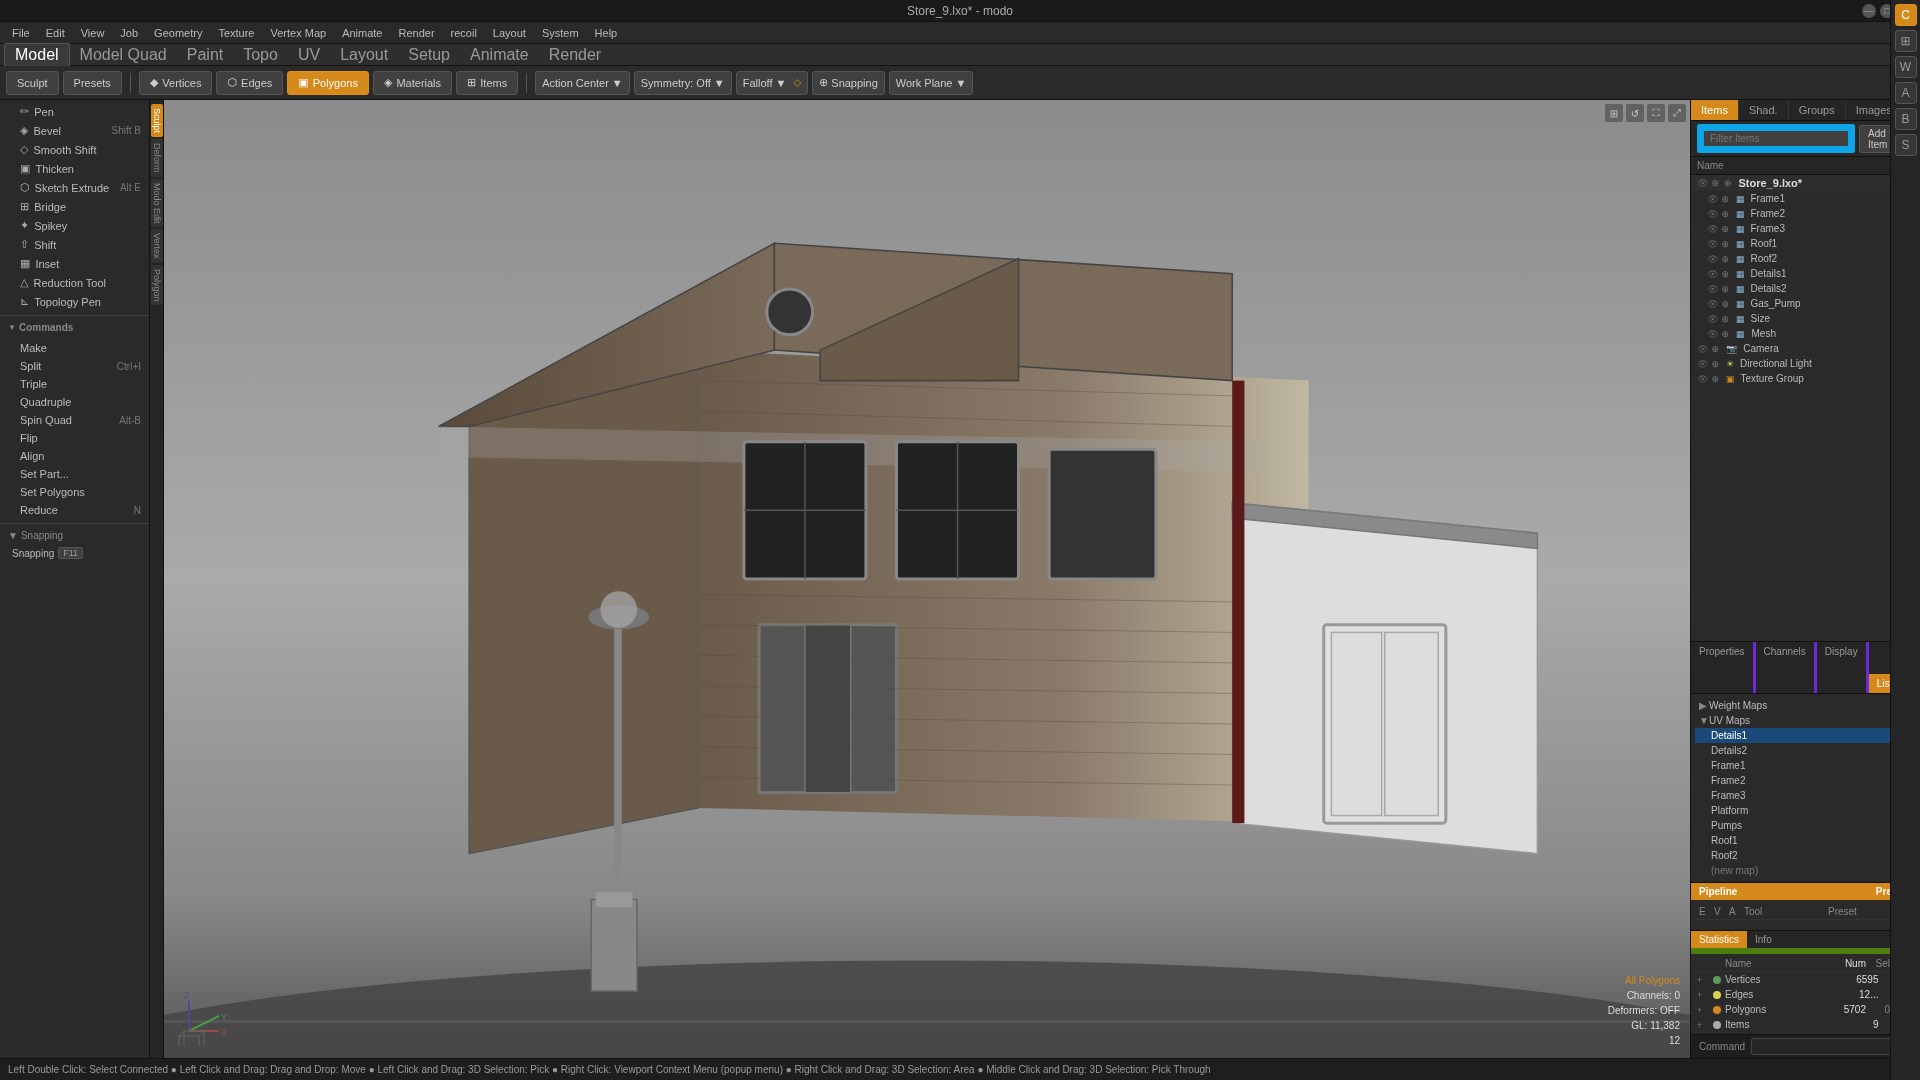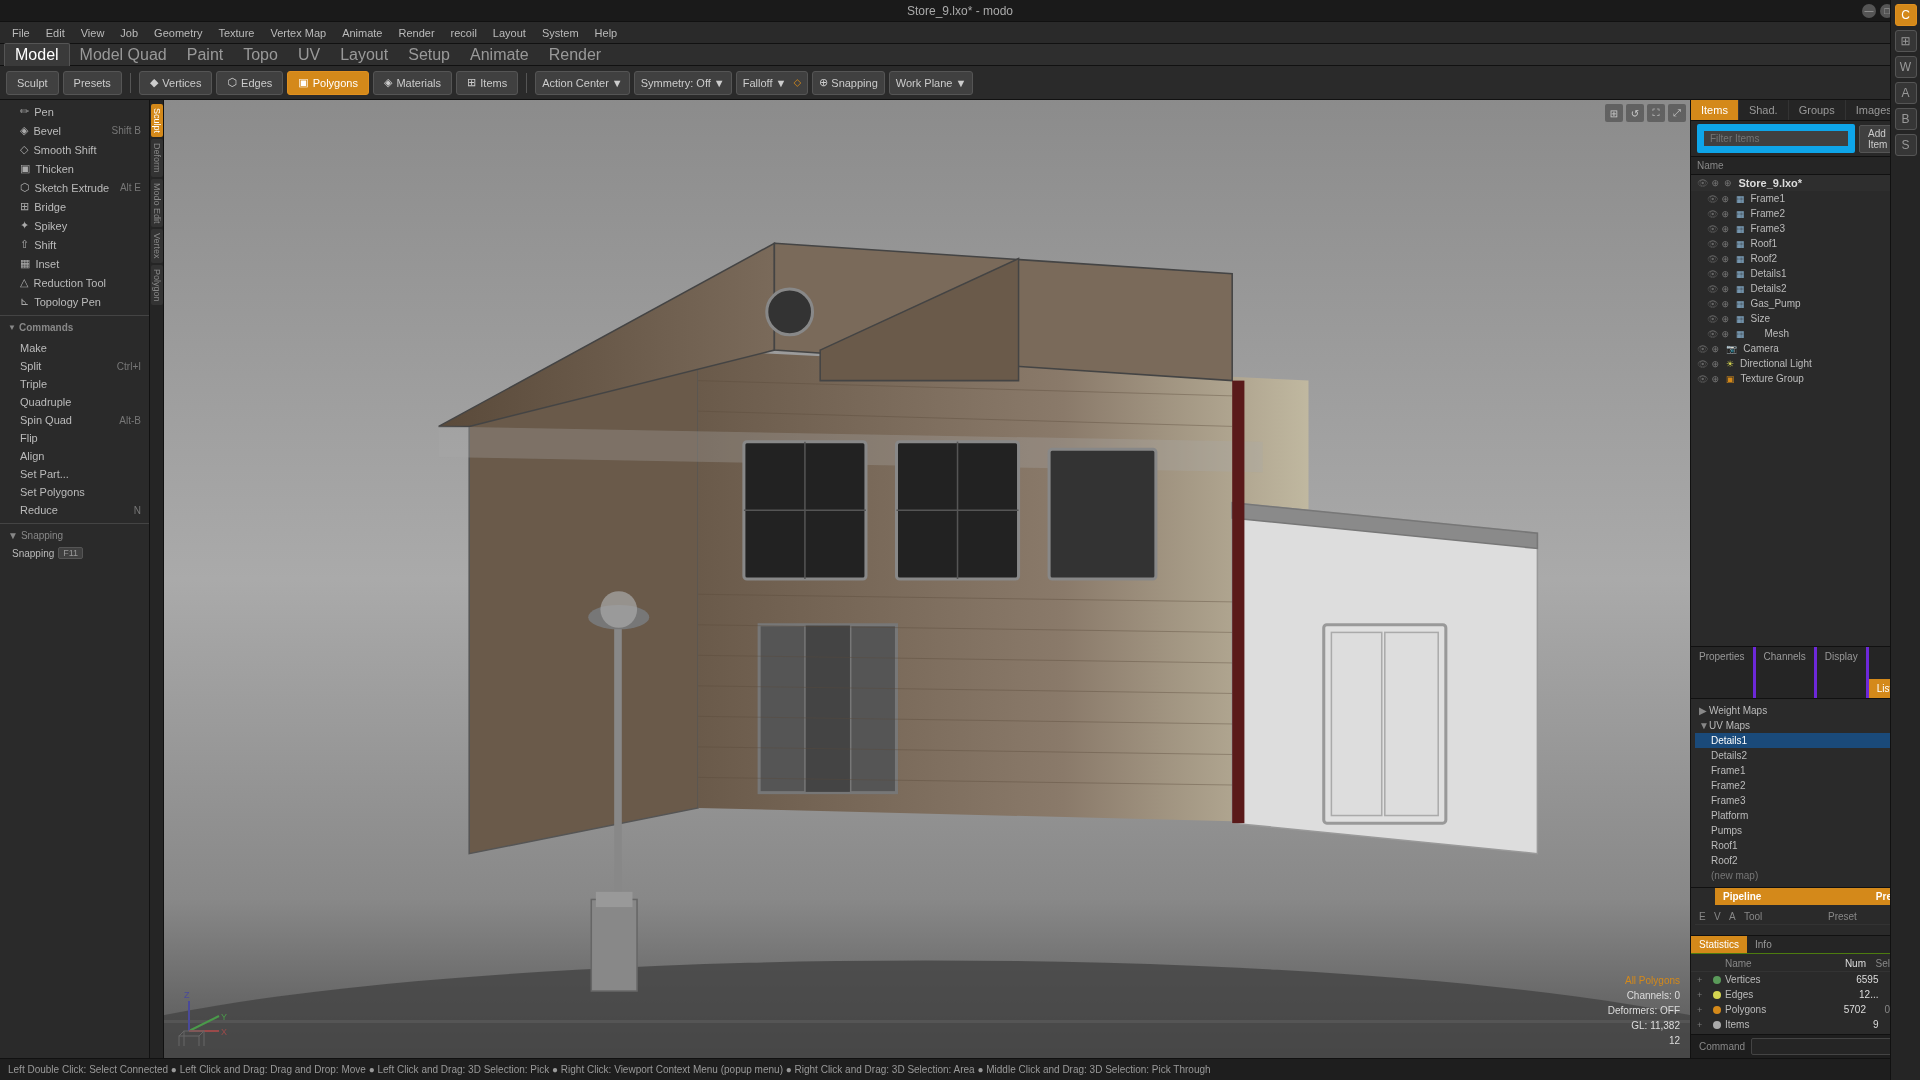--- a/index.html
+++ b/index.html
@@ -83,41 +83,41 @@
 
     .lists-panel { padding: 4px; }
     .lists-row { display: flex; align-items: center; padding: 2px 4px; font-size: 10px; color: #bbb; cursor: pointer; }
     .lists-row.selected { background: #1a4a7a; color: #fff; }
     .lists-expand { color: #888; width: 10px; }
     .lists-name { flex: 1; }
     .lists-type { color: #d4891a; font-size: 9px; }
 
     
     .pipeline-section { border-top: 1px solid #111; padding: 0; }
-    .section-header-orange { background: #d4891a; padding: 3px 8px; color: #fff; font-size: 10px; font-weight: bold; display: flex; align-items: center; justify-content: space-between; cursor: pointer; margin-left: 24px; }
+    .section-header-orange { background: #d4891a; padding: 3px 8px; color: #fff; font-size: 10px; font-weight: bold; display: flex; align-items: center; justify-content: space-between; cursor: pointer; }
     .pipeline-content { padding: 4px; min-height: 30px; }
     .pipeline-header-row { display: flex; align-items: center; padding: 2px 4px; font-size: 10px; color: #888; border-bottom: 1px solid #333; }
     .pipeline-header-row span { flex: 1; }
     .pipeline-header-row .col-preset { color: #888; font-size: 10px; }
 
     
     .stats-section { border-top: 1px solid #111; }
     .stats-content { padding: 2px 0; }
     .stats-row { display: flex; align-items: center; padding: 2px 6px; font-size: 10px; color: #bbb; gap: 4px; }
     .stats-expand { color: #777; width: 12px; font-size: 9px; }
     .stats-dot { width: 8px; height: 8px; border-radius: 50%; flex-shrink: 0; }
     .stats-dot.green { background: #5a9a5a; }
     .stats-dot.yellow { background: #d4d450; }
     .stats-name { flex: 1; }
     .stats-num { color: #ddd; width: 50px; text-align: right; }
     .stats-sel { color: #888; width: 20px; text-align: right; }
     .stats-more { color: #888; font-size: 9px; cursor: pointer; }
 
     
-    .info-tab-row { display: flex; align-items: flex-end; background: #252525; border-bottom: 1px solid #4d7c0f; }
+    .info-tab-row { display: flex; align-items: flex-end; background: #252525; border-bottom: 6px solid #4d7c0f; }
     .info-tab { padding: 3px 8px; color: #aaa; cursor: pointer; font-size: 10px; background: #d4891a; color: #fff; }
     .info-tab2 { padding: 3px 8px; color: #999; cursor: pointer; font-size: 10px; }
 
     
     #statusbar { width: 100%; height: 22px; background: #1e1e1e; display: flex; align-items: center; padding: 0 8px; border-top: 1px solid #111; font-size: 10px; color: #999; }
 
     
     #left-strip { width: 14px; background: #252525; border-right: 1px solid #111; display: flex; flex-direction: column; align-items: center; padding: 4px 0; gap: 2px; flex-shrink: 0; }
     .strip-label { writing-mode: vertical-rl; font-size: 9px; color: #888; cursor: pointer; padding: 4px 1px; background: #333; border-radius: 2px; white-space: nowrap; }
     .strip-label.active { background: #d4891a; color: #fff; }
@@ -541,21 +541,21 @@
       <div class="item-row item-indent1">
         <span class="eye-icon">👁</span>
         <span style="font-size:9px;color:#777;">⊕</span>
         <span style="margin-left:4px; color:#8ab4d4; font-size:9px;">▦</span>
         <span style="margin-left:3px;">Size</span>
       </div>
       <div class="item-row item-indent1">
         <span class="eye-icon">👁</span>
         <span style="font-size:9px;color:#777;">⊕</span>
         <span style="margin-left:4px; color:#8ab4d4; font-size:9px;">▦</span>
-        <span style="margin-left:17px;">Mesh</span>
+        <span style="margin-left:4px;">Mesh</span>
       </div>
       <div class="item-row">
         <span class="eye-icon">👁</span>
         <span style="font-size:9px;color:#777;">⊕</span>
         <span style="margin-left:4px; color:#aaa; font-size:9px;">📷</span>
         <span style="margin-left:3px;">Camera</span>
       </div>
       <div class="item-row">
         <span class="eye-icon">👁</span>
         <span style="font-size:9px;color:#777;">⊕</span>

